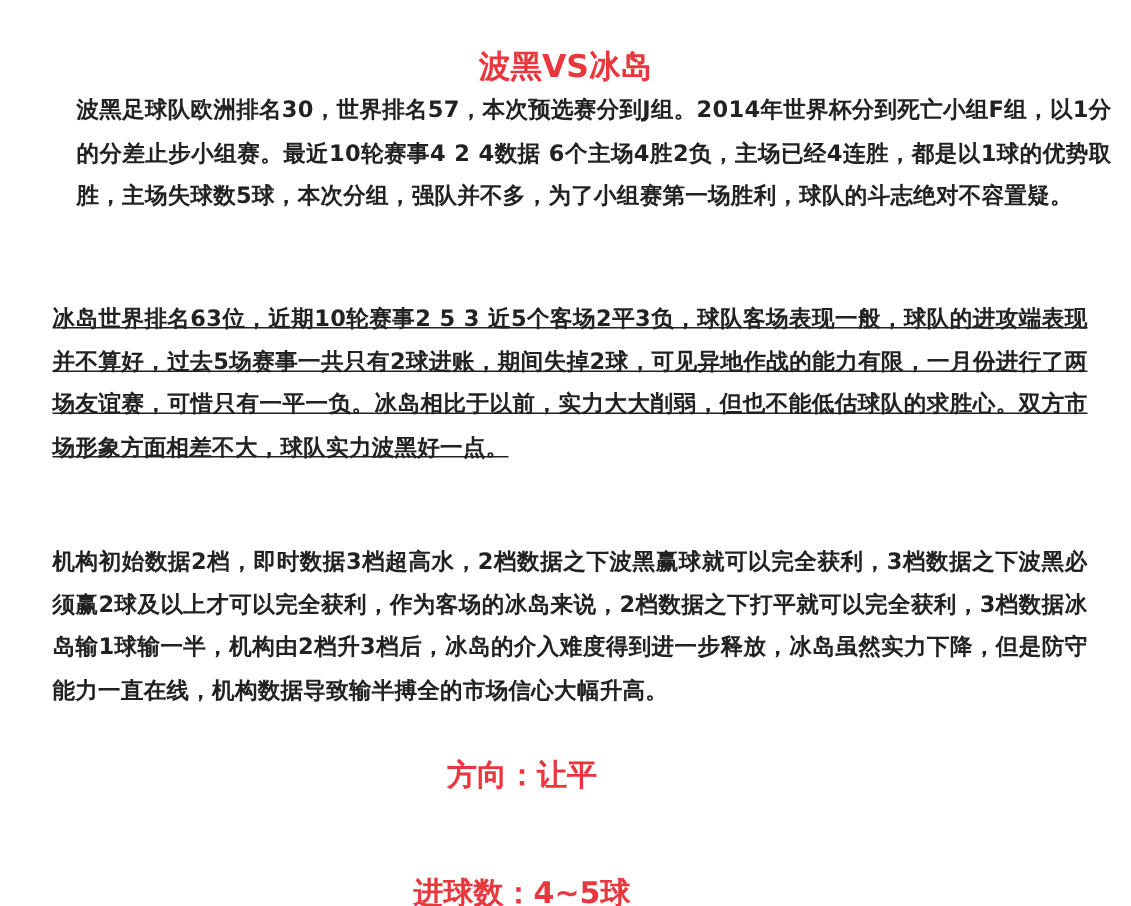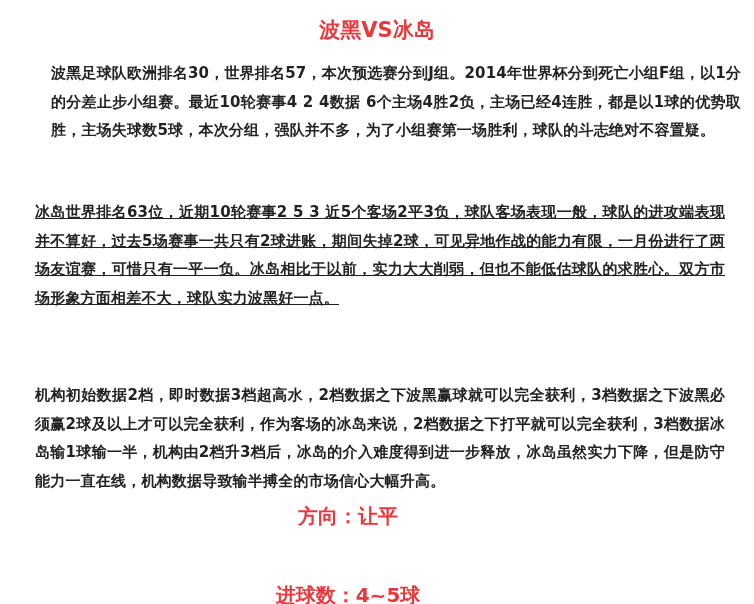--- a/index.html
+++ b/index.html
@@ -10,21 +10,21 @@
     body {
       width: 754px;
       height: 604px;
       overflow: hidden;
       position: relative;
       font-family: "DejaVu Sans", "Liberation Sans", sans-serif;
       color: #222222;
     }
     .title {
       position: absolute;
-      top: 2px;
+      top: 16px;
       left: 0;
       width: 754px;
       text-align: center;
       font-size: 21px;
       font-weight: bold;
       color: #e8383d;
       line-height: 28px;
     }
     .para {
       position: absolute;
@@ -33,21 +33,21 @@
       font-size: 15px;
       font-weight: bold;
       line-height: 28.5px;
       color: #222222;
       margin: 0;
       text-align: justify;
       letter-spacing: 0.2px;
     }
     #p1 { top: 59px; margin-left: 16px; }
     #p2 { top: 198px; text-decoration: underline; }
-    #p3 { top: 381px; }
+    #p3 { top: 360px; }
     .verdict {
       position: absolute;
       left: 0;
       width: 696px;
       text-align: center;
       font-size: 20px;
       font-weight: bold;
       color: #e8383d;
       line-height: 28px;
     }

